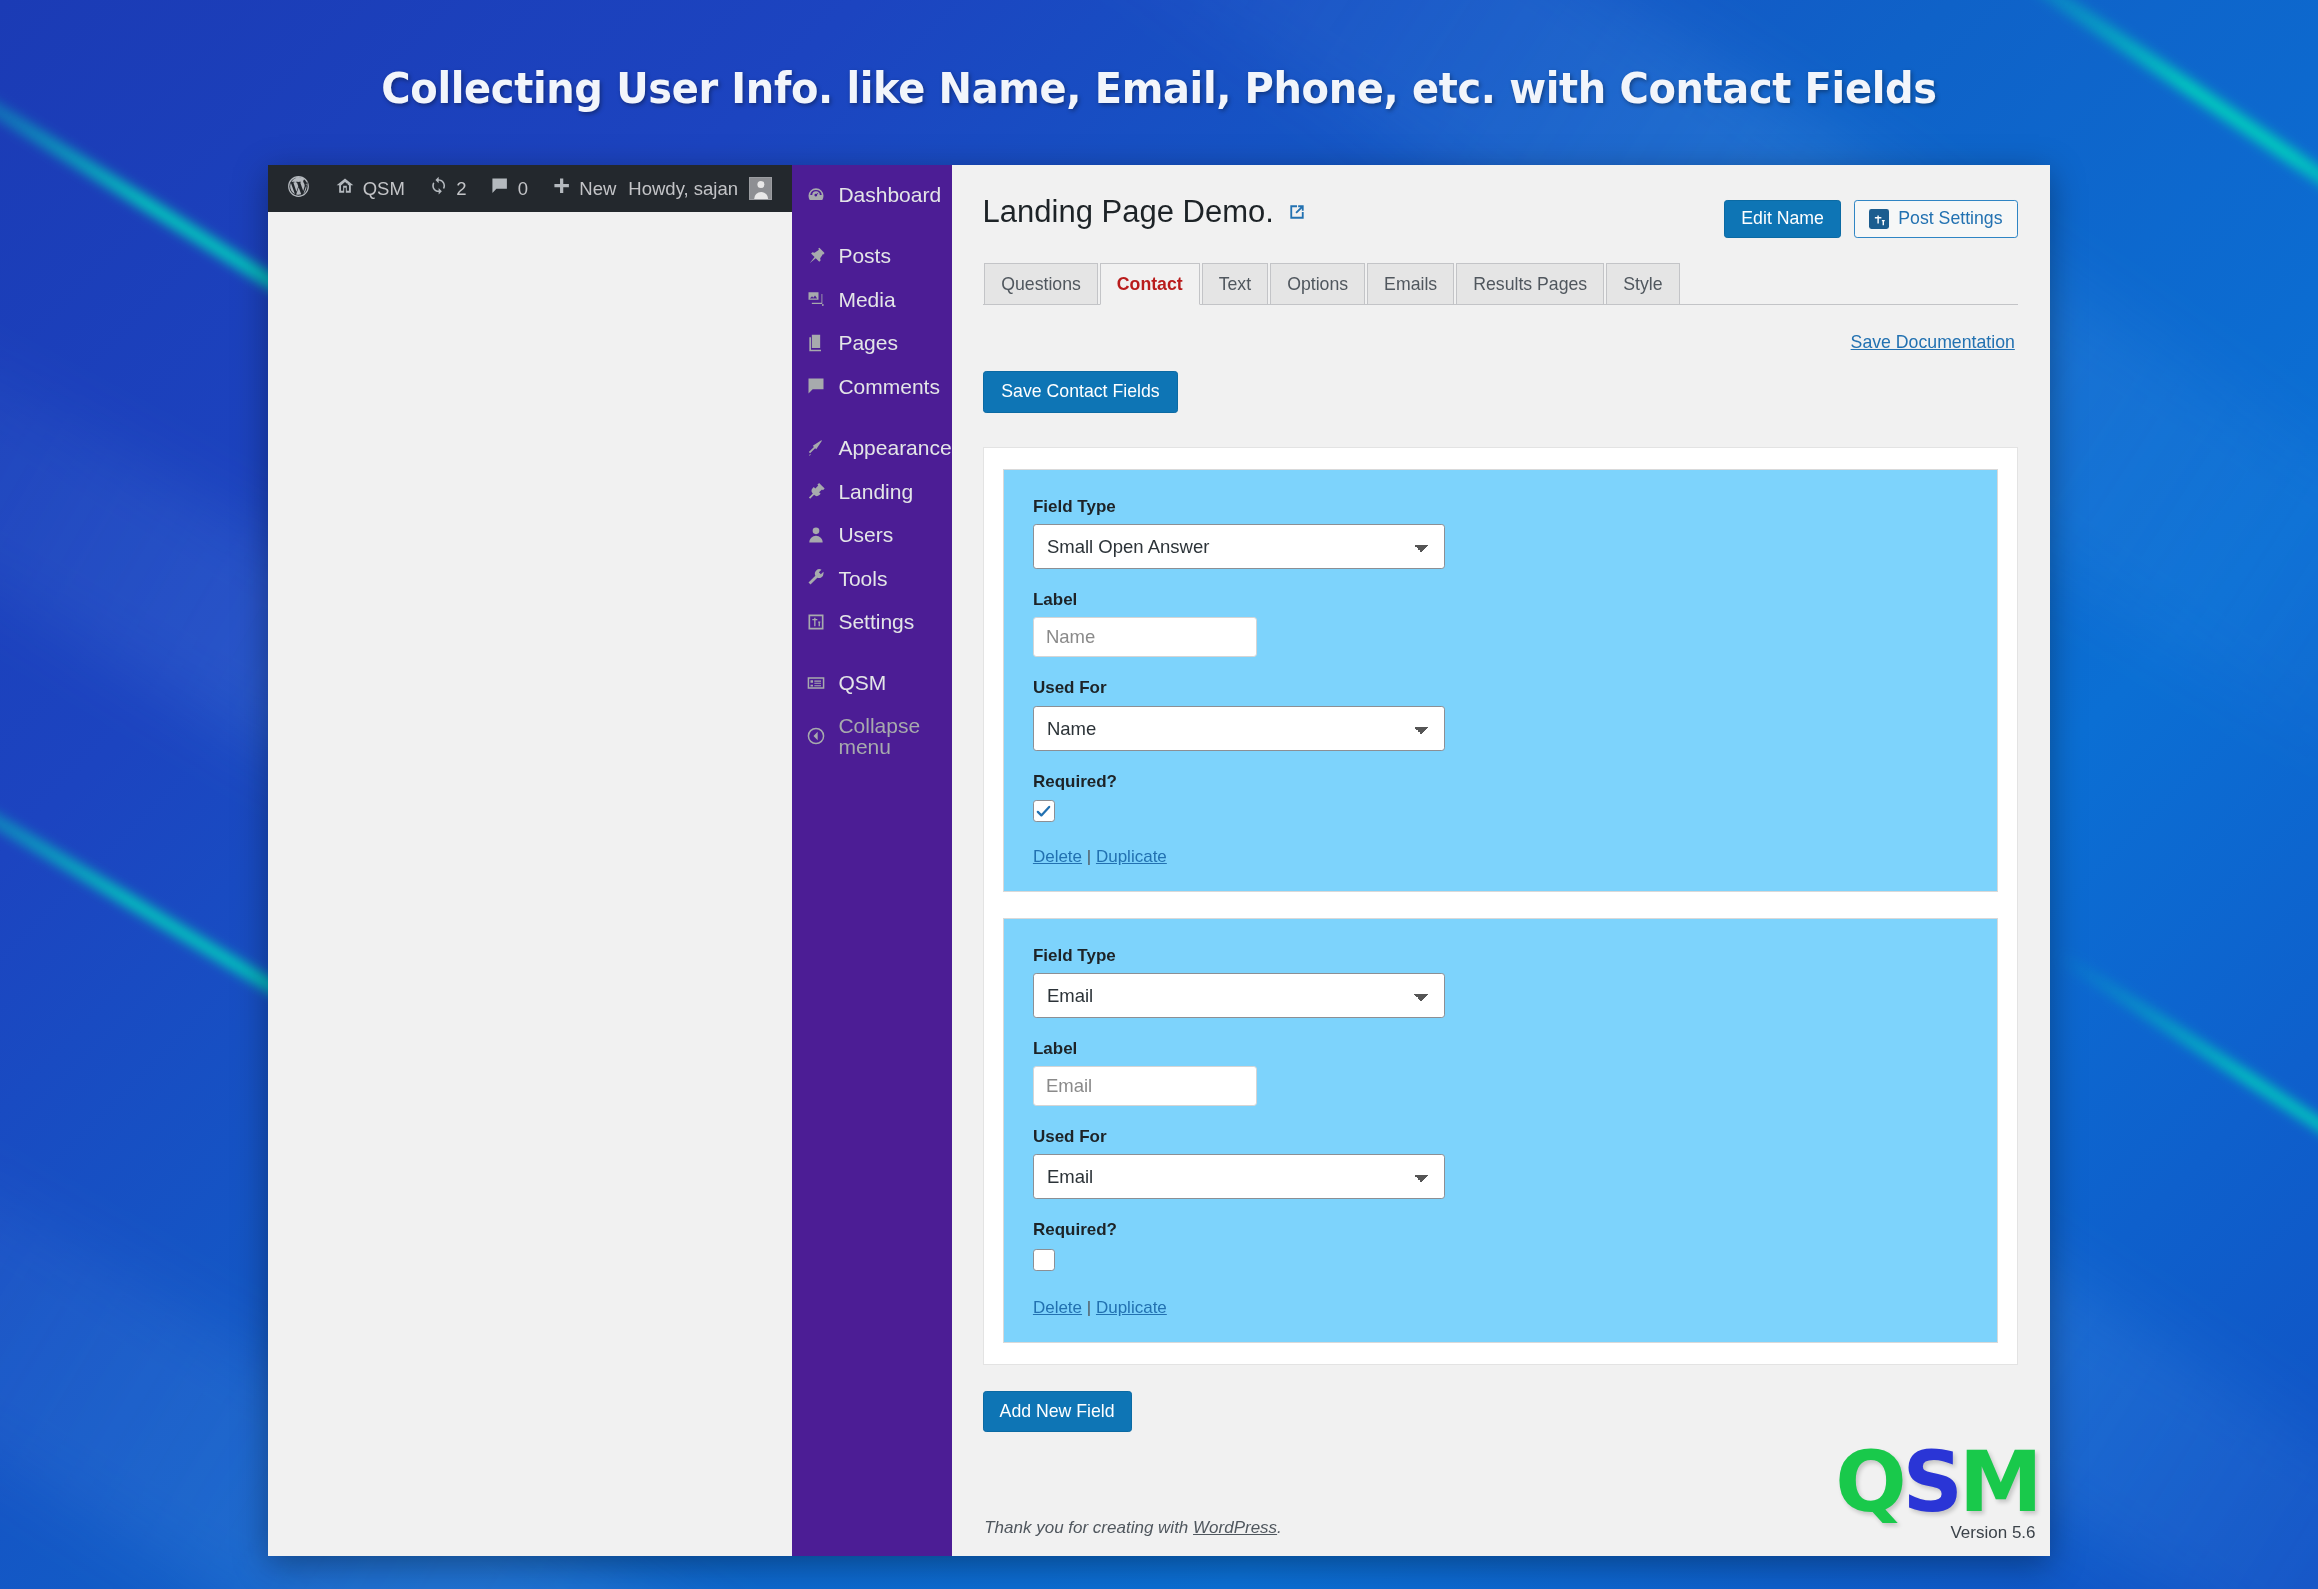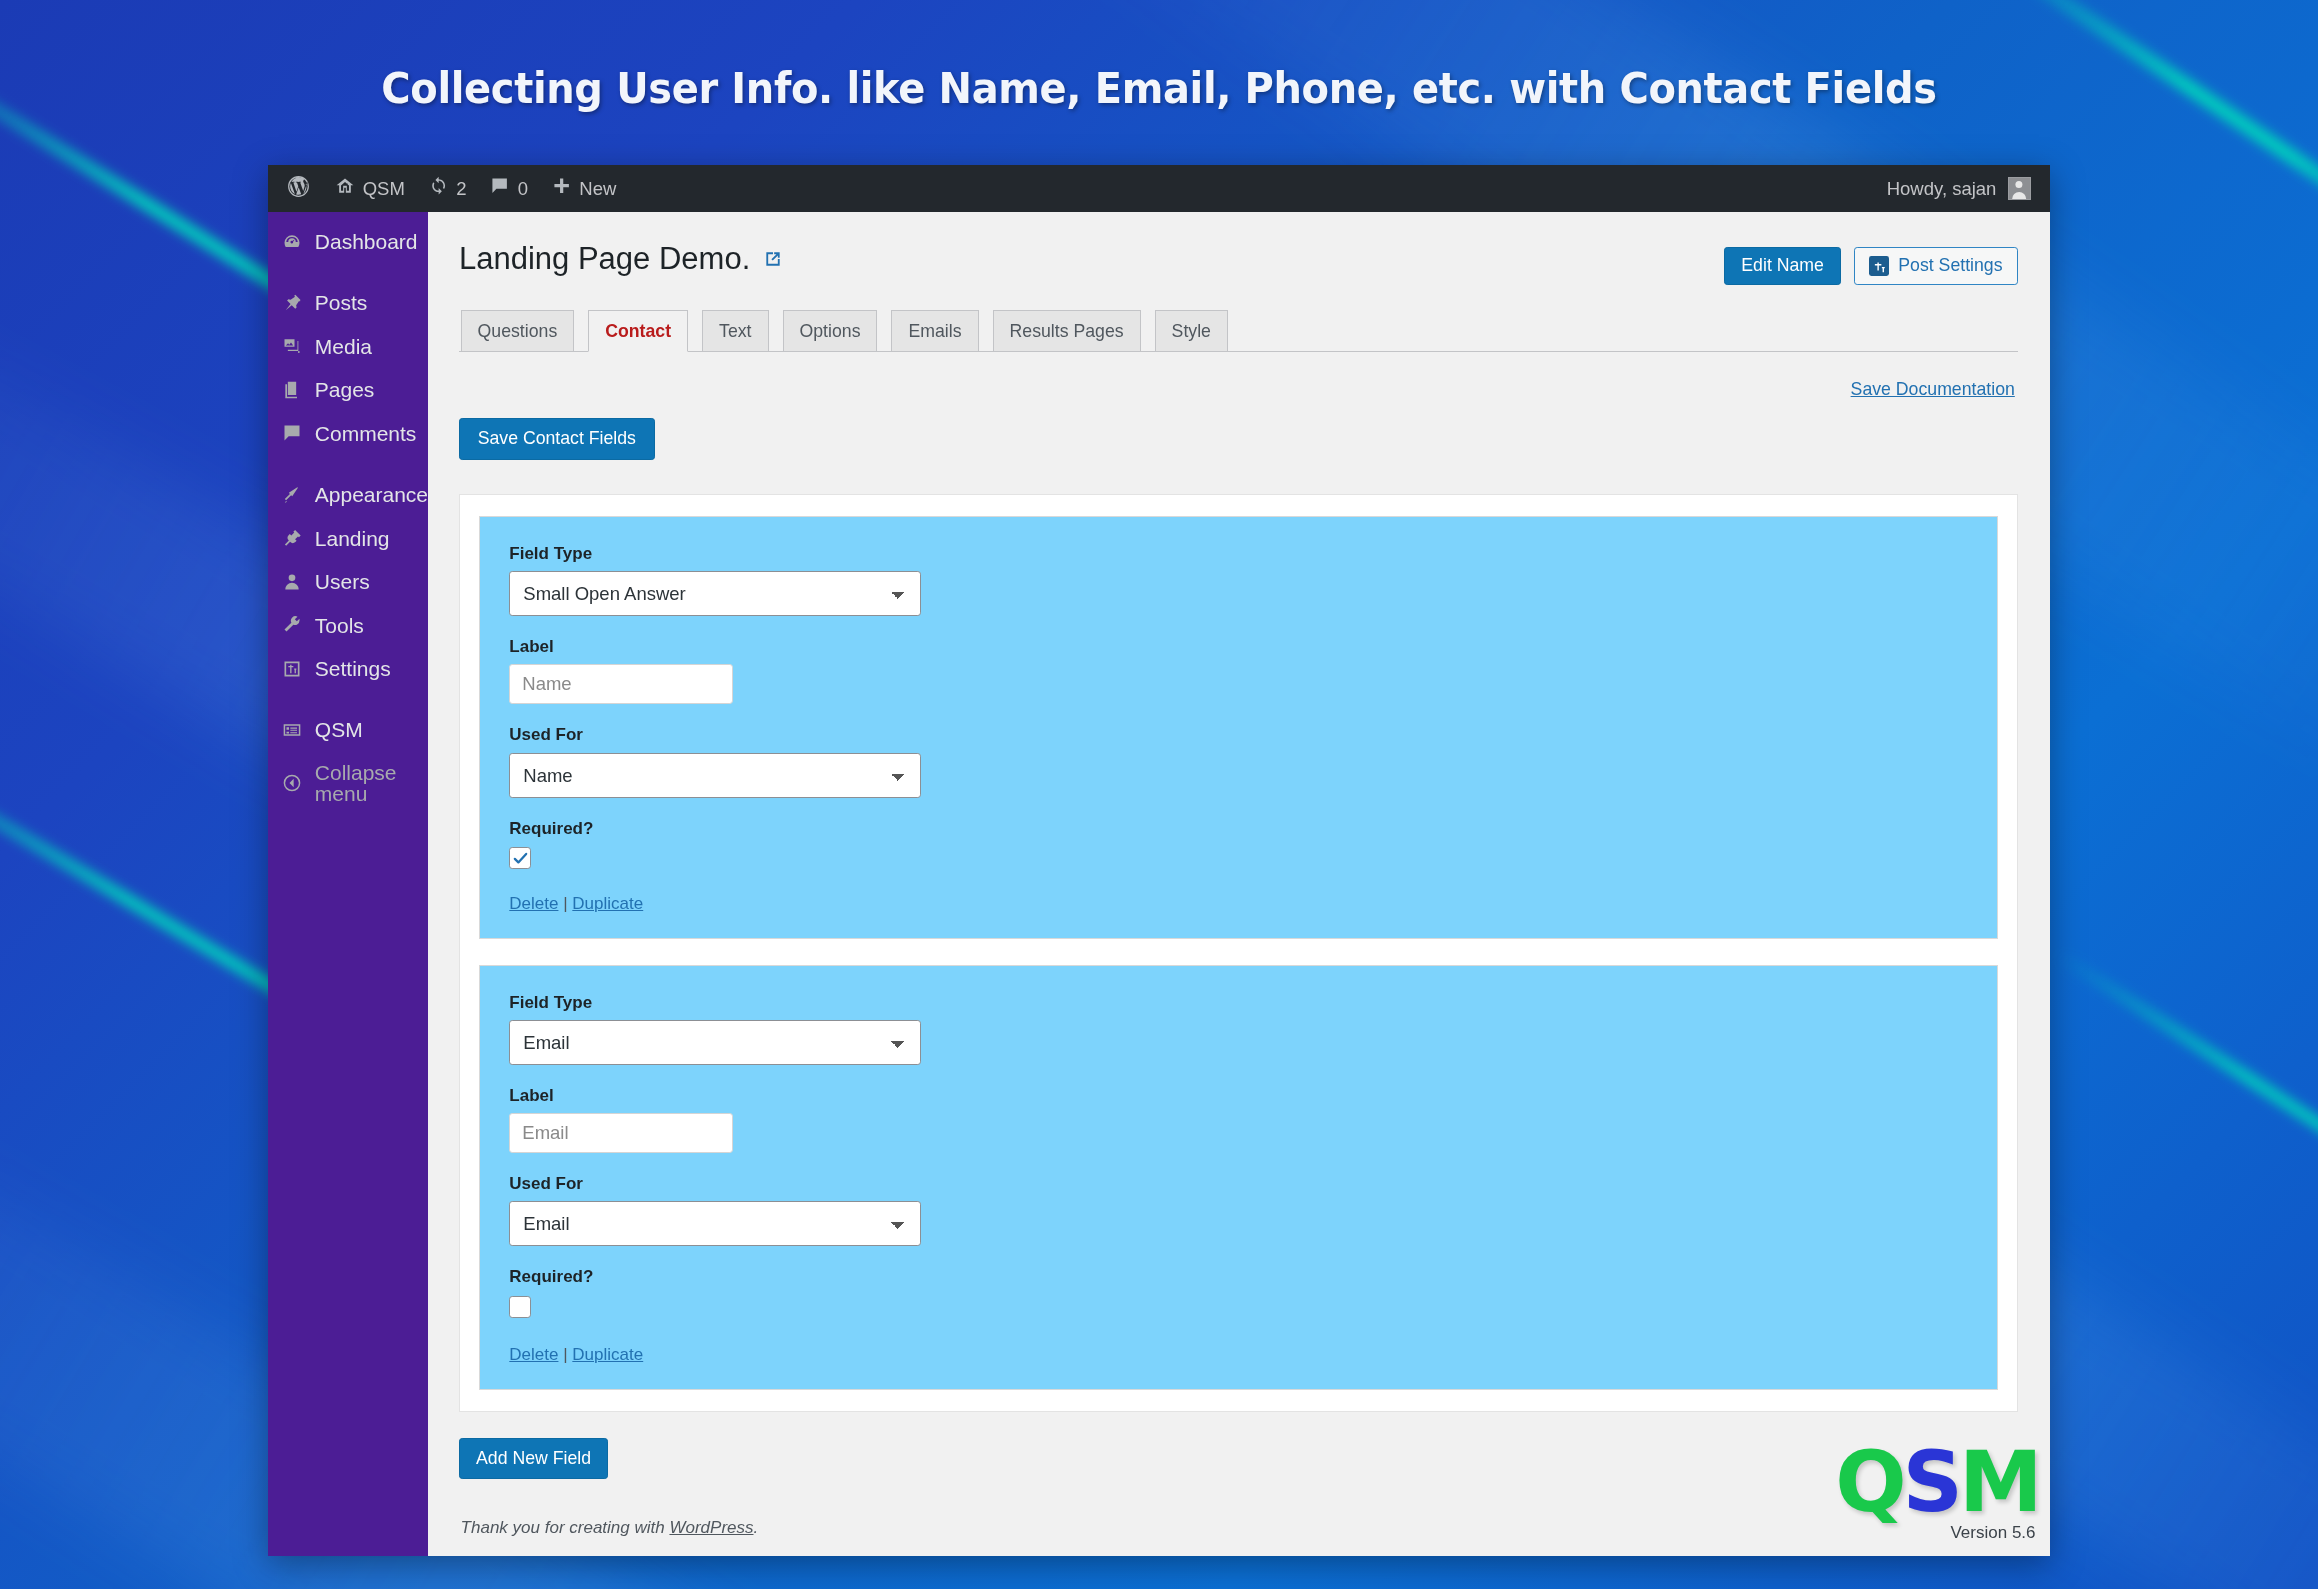--- a/index.html
+++ b/index.html
@@ -57,21 +57,20 @@
 
   
   #window {
     position: absolute;
     left: 268px; top: 165px;
     width: 1782px; height: 1391px;
     background: #f1f1f1;
     box-shadow: 0 8px 32px rgba(0,0,0,.35);
     overflow: hidden;
     display: flex;
-    flex-direction: column;
   }
 
   
   #adminbar {
     height: 47px;
     background: #23282d;
     color: #c3c4c7;
     display: flex;
     align-items: center;
     font-size: 18.5px;
@@ -212,21 +211,21 @@
     display: inline-flex;
     align-items: center;
     justify-content: center;
   }
   .btn-secondary .sliders-icon svg { width: 15.3px; height: 15.3px; fill: #fff; }
 
   
   #tabs {
     display: flex;
     align-items: flex-start;
-    gap: 14px;
+    gap: 2px;
     margin-top: 24px;
     border-bottom: 0.8px solid #c3c4c7;
     padding-left: 1.6px;
   }
   .tab {
     background: #e5e5e5;
     border: 0.8px solid #c3c4c7;
     border-bottom: none;
     padding: 9.7px 16px 8.9px;
     font-size: 17.7px;

